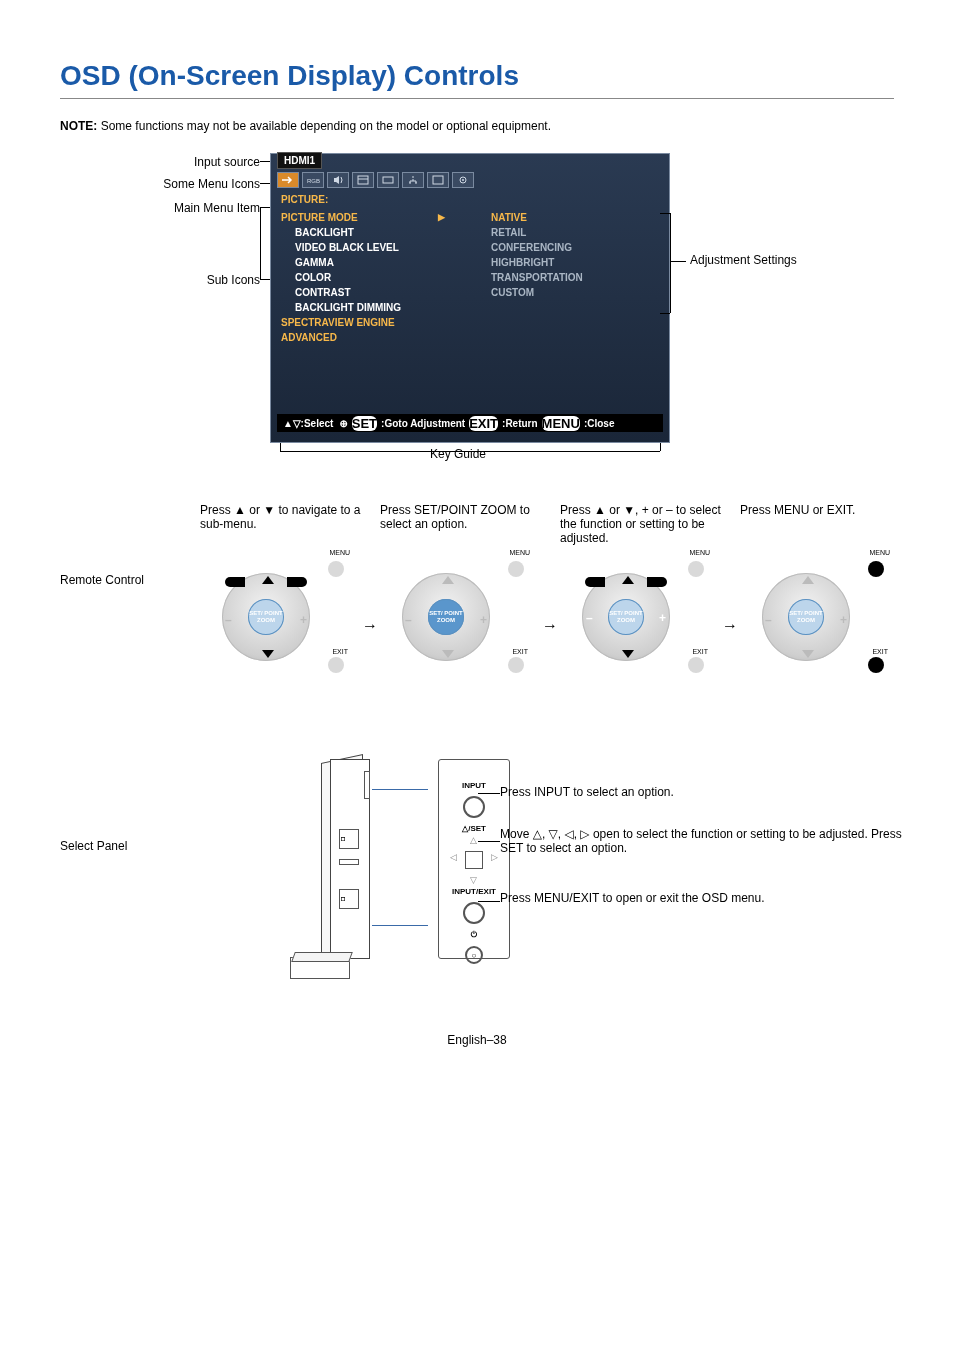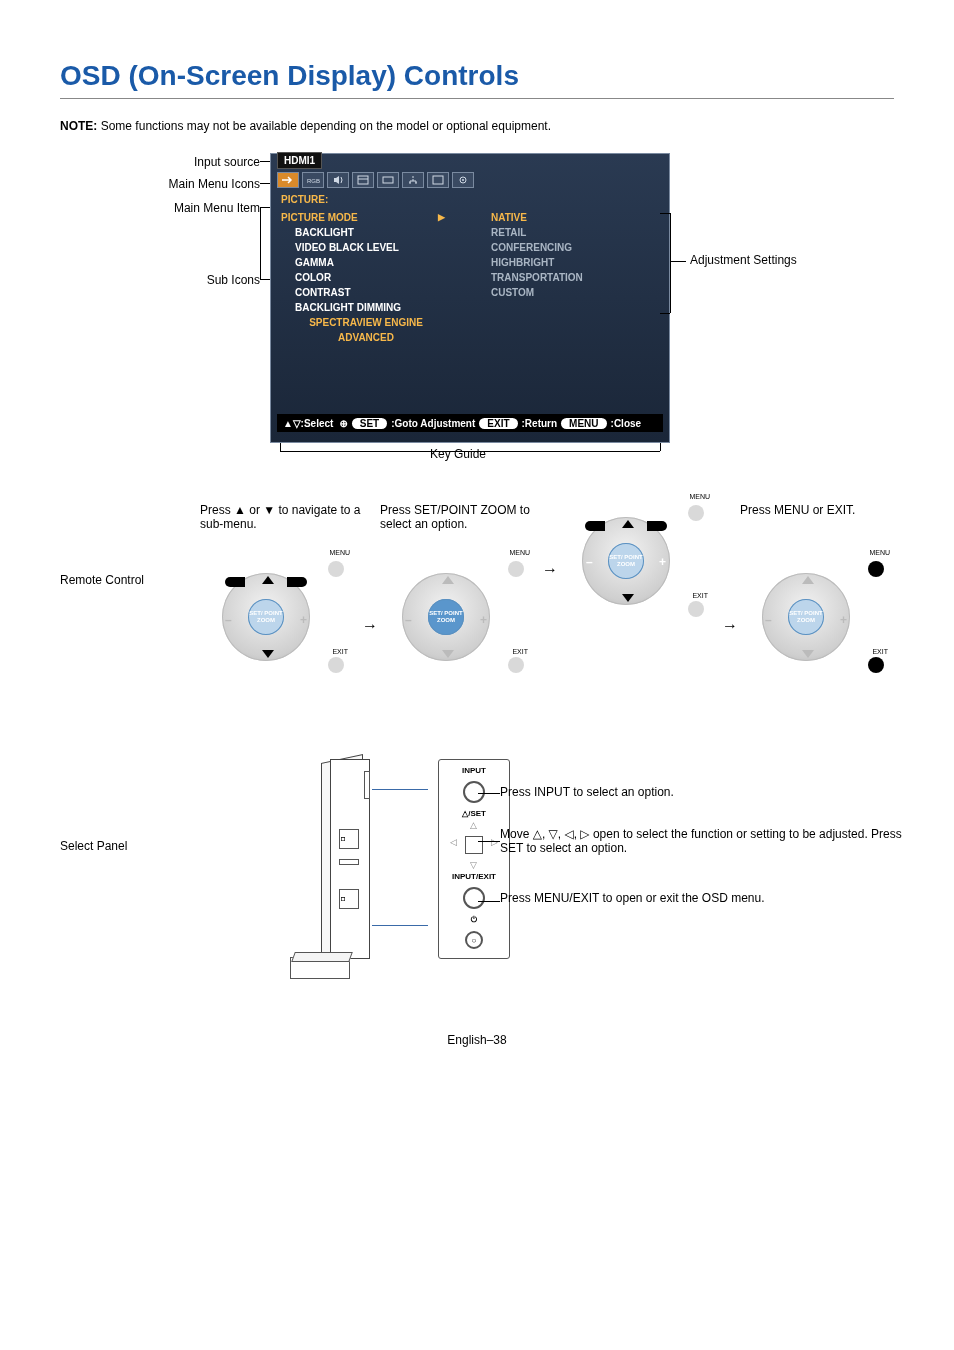--- a/index.html
+++ b/index.html
@@ -8,32 +8,32 @@
   .title { color: #1a5aa8; font-size: 28px; font-weight: bold; margin-bottom: 6px; }
   .hr { border-bottom: 1px solid #888; margin-bottom: 20px; }
   .note-line { font-size: 12px; margin-bottom: 20px; }
   .note-line b { font-weight: bold; }
   .annot-row { position: relative; height: 320px; }
   .annot-labels { position: absolute; left: 60px; width: 140px; font-size: 12px; text-align: right; }
   .annot-labels div { position: absolute; right: 0; white-space: nowrap; }
   .osd-screen { position: absolute; left: 210px; top: 0; width: 400px; height: 290px; background: linear-gradient(#2a3a52, #1a2638); border: 1px solid #7a8aa0; }
   .osd-right-lbl { position: absolute; left: 620px; top: 100px; font-size: 12px; }
   .key-guide-bar { position: absolute; bottom: 10px; left: 6px; right: 6px; height: 18px; background: #000; color: #fff; font-size: 10px; font-weight: bold; display: flex; align-items: center; padding: 0 6px; }
-  .key-guide-bar .pill { background: #fff; color: #000; border-radius: 6px; padding: 0 8px; margin: 0 4px; font-size: 10px; }
+  .key-guide-bar .pill { background: #fff; color: #000; border-radius: 6px; padding: 0 0; margin: 0 4px; font-size: 13px; }
   .osd-top-badge { position: absolute; top: -2px; left: 6px; background: #111; color: #fff; font-size: 10px; font-weight: bold; padding: 2px 6px; border: 1px solid #555; }
   .osd-icon-row { position: absolute; top: 18px; left: 6px; display: flex; gap: 3px; }
   .osd-icon { width: 22px; height: 16px; background: #3a4a62; border: 1px solid #7a8aa0; display: flex; align-items: center; justify-content: center; }
   .osd-icon.active { background: #d98a2a; }
   .osd-icon svg { width: 14px; height: 12px; }
   .osd-section-title { position: absolute; top: 40px; left: 10px; color: #f7b84a; font-size: 10px; font-weight: bold; }
   .osd-menu-col1 { position: absolute; top: 56px; left: 10px; font-size: 10px; font-weight: bold; line-height: 15px; }
   .osd-menu-col1 .row-sel { color: #f7b84a; display: flex; align-items: center; width: 170px; }
   .osd-menu-col1 .row-sel .arrow { color: #f7b84a; margin-left: auto; margin-right: 6px; font-size: 9px; }
   .osd-menu-col1 .sub { padding-left: 14px; color: #fff; }
-  .osd-menu-col1 .top { color: #f7b84a; text-align: center; }
+  .osd-menu-col1 .top { color: #f7b84a; }
   .osd-menu-col2 { position: absolute; top: 56px; left: 220px; font-size: 10px; font-weight: bold; line-height: 15px; color: #aab6c4; }
   .osd-menu-col2 .sel { color: #f7b84a; }
   .key-guide-label { position: absolute; top: 294px; left: 370px; font-size: 12px; }
   .connect-line { position: absolute; background: #000; }
   .remote-section { margin-top: 30px; }
   .remote-grid { display: grid; grid-template-columns: 130px 170px 170px 170px 170px; gap: 10px; align-items: start; }
   .remote-label { font-size: 12px; margin-top: 70px; }
   .rc-col { font-size: 12px; }
   .rc-text { min-height: 56px; }
   .rc-pad { position: relative; width: 150px; height: 120px; }
@@ -88,21 +88,21 @@
   <div class="hr"></div>
 
   <p class="note-line">
     <b>NOTE:</b>
     <span>Some functions may not be available depending on the model or optional equipment.</span>
   </p>
 
   <div class="annot-row">
     <div class="annot-labels">
       <div style="top:2px">Input source</div>
-      <div style="top:24px">Main Menu Icons</div>
+      <div style="top:24px">Some Menu Icons</div>
       <div style="top:48px">Main Menu Item</div>
       <div style="top:120px">Sub Icons</div>
     </div>
 
     <div class="connect-line" style="left:200px;top:8px;width:14px;height:1px"></div>
     <div class="connect-line" style="left:200px;top:30px;width:14px;height:1px"></div>
     <div class="connect-line" style="left:200px;top:54px;width:14px;height:1px"></div>
     <div class="connect-line" style="left:200px;top:54px;width:1px;height:72px"></div>
     <div class="connect-line" style="left:200px;top:126px;width:14px;height:1px"></div>
 
@@ -240,20 +240,21 @@
             <div class="tri down"></div>
             <div class="tri left">–</div>
             <div class="tri right">+</div>
           </div>
           <span class="exit-lbl">EXIT</span>
           <div class="exit-btn"></div>
         </div>
       </div>
 
       <div class="rc-col">
+        <div class="rc-text">Press ▲ or ▼, + or – to select the function or setting to be adjusted.</div>
         <div class="rc-pad">
           <span class="arrow-between">→</span>
           <span class="menu-lbl">MENU</span>
           <div class="menu-btn"></div>
           <div class="dpad dimmed">
             <div class="ring"></div>
             <div class="tap-wing" style="background:#000"></div>
             <div class="tap-wing r" style="background:#000"></div>
             <div class="center">SET/
 POINT ZOOM</div>
@@ -299,21 +300,21 @@
         <div class="cp-sq" style="top:100px;height:6px"></div>
         <div class="cp-sq" style="top:130px">▫</div>
         <div style="position:absolute;left:104px;top:12px;width:6px;height:28px;border:1px solid #555"></div>
         <div class="cp-foot"></div>
 
         <div style="position:absolute;left:112px;top:30px;width:56px;height:1px;background:#3a6aa8"></div>
         <div style="position:absolute;left:112px;top:166px;width:56px;height:1px;background:#3a6aa8"></div>
       </div>
       <div class="cp-callout-inner" style="left:168px;top:0">
         <div class="cp-callout-box">
-          <div class="cp-label-small" style="margin-top:6px">INPUT</div>
+          <div class="cp-label-small" style="margin-top:21px">INPUT</div>
           <div class="cp-btn-round"></div>
           <div class="cp-label-small">△/SET</div>
           <div class="cp-dpad">
             <div class="t" style="left:19px;top:-2px">△</div>
             <div class="t" style="left:-1px;top:15px">◁</div>
             <div class="sq"></div>
             <div class="t" style="right:-1px;top:15px">▷</div>
             <div class="t" style="left:19px;bottom:-2px">▽</div>
           </div>
           <div class="cp-label-small">INPUT/EXIT</div>

